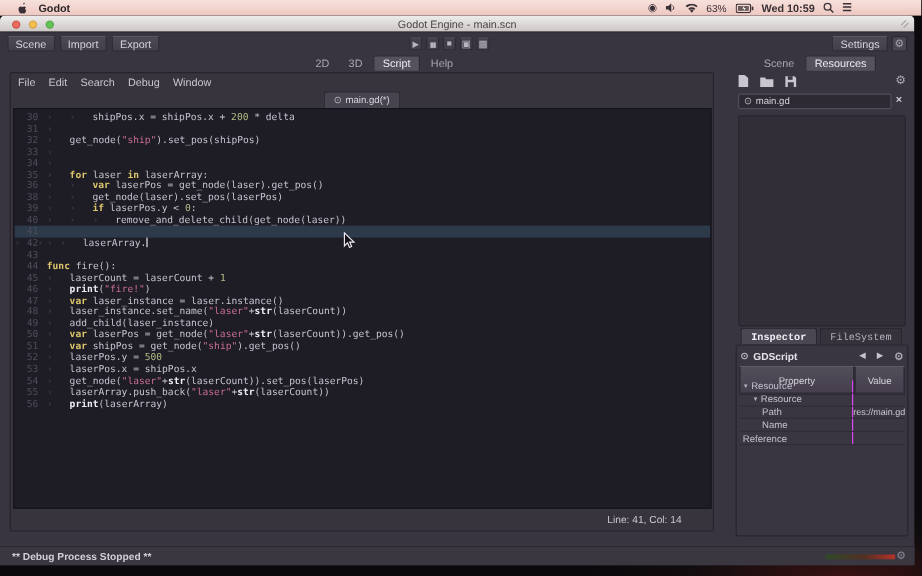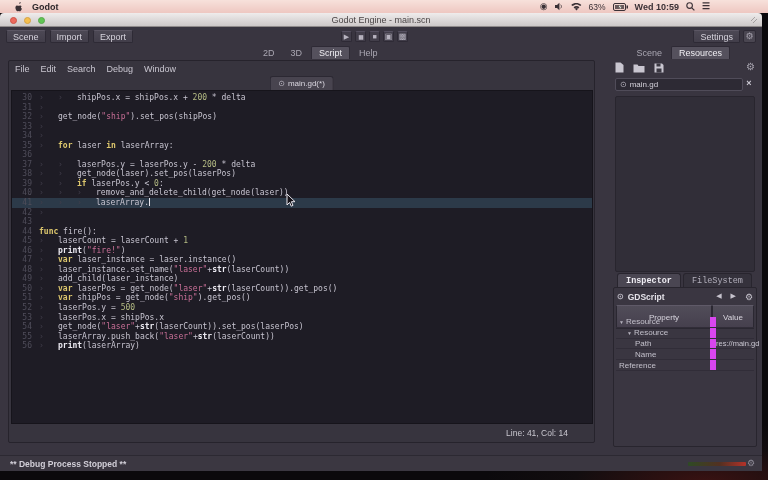--- a/index.html
+++ b/index.html
@@ -60,21 +60,21 @@
     font-size:9px; color:#c9c6d0; height:12px; align-items:center; }
   .ed-tab { position:absolute; left:50%; transform:translateX(-50%); top:15px; height:14px;
     background:#48444f; border:1px solid #2b2832; border-bottom:none; border-radius:3px 3px 0 0;
     color:#d9d6df; font-size:8px; display:flex; align-items:center; gap:3px; padding:0 8px; }
   .scripticon { color:#b9b6c1; font-size:8px; }
 
   .code-area { position:absolute; left:2px; top:29px; width:582px; height:334px;
     background:#1e1c25; border:1px solid #16141b; overflow:hidden; padding-top:2px;
     font-family:"DejaVu Sans Mono", monospace; font-size:8px; }
   .code-line { height:9.55px; line-height:9.5px; display:flex; white-space:pre; }
-  .code-line.current { background:#2c3a49; }
+  .code-line.current { background:#2c3a49;flex-direction:column; }
   .lnum { flex:none; width:20px; text-align:right; color:#4f4d5a; margin-right:7px; }
   .ltxt { position:relative; }
   .tok-t { color:#413e4b; display:inline-block; width:19px; }
   .tok-k { color:#ddc76d; font-weight:bold; }
   .tok-s { color:#c96f97; }
   .tok-n { color:#c7c4d0; }
   .tok-d { color:#b6bd85; }
   .tok-b { color:#edebf3; font-weight:bold; }
   .caret { display:inline-block; width:1px; height:8px; background:#e8e6ee; vertical-align:-1px; }
   .ed-status { position:absolute; right:26px; bottom:4px; font-size:8.5px; color:#c9c7cf; }
@@ -104,21 +104,21 @@
   .insp-nav { margin-left:auto; display:flex; gap:9px; font-size:7px; color:#c6c3cd; font-weight:normal; }
   .insp-cols { position:absolute; left:2px; top:17px; right:2px; height:24px; display:flex; }
   .insp-col { background:linear-gradient(#514d59,#453f4d); border:1px solid #2b2832; border-top-color:#5f5a68;
     font-size:8px; color:#d8d5de; display:flex; align-items:center; justify-content:center; }
   .insp-col.c1 { width:96px; } .insp-col.c2 { flex:1; }
   .insp-rows { position:absolute; left:2px; top:29px; right:2px; }
   .irow { height:10.8px; display:flex; align-items:center; font-size:8px; color:#c3c0cb;
     border-bottom:1px solid #312d38; }
   .irow .ilabel { display:flex; align-items:center; gap:2px; flex:none; width:94px; overflow:hidden; }
   .irow .ival { flex:1; text-align:left; padding-right:1px; color:#cac7d2; font-size:7.5px;
-    border-left:6px solid #d946ef; height:100%; display:flex; align-items:center; justify-content:flex-end; }
+    border-left:1px solid #d946ef; height:100%; display:flex; align-items:center; justify-content:flex-end; }
   .iexp { font-size:5px; color:#b5b2bd; }
 
   
   .debugbar { position:absolute; left:0; top:428px; width:762px; height:16px;
     background:#3b3741; border-top:1px solid #2c2932; }
   .debugtxt { position:absolute; left:10px; top:3px; font-size:8.5px; color:#d2cfd8; font-weight:bold; }
   .perfbar { position:absolute; left:688px; top:6px; width:58px; height:4px;
     background:linear-gradient(90deg,#2e4a25,#533021 55%,#b43229); border-radius:1px; }
   .debug-gear { position:absolute; right:7px; top:2px; color:#8d8a96; font-size:9px; }
 
@@ -219,22 +219,21 @@
         <span>main.gd(*)</span>
       </div>
       <div class="code-area">
         <div>
             <div class="code-line"><span class="lnum">30</span><span class="ltxt"><span class="tok-t">›</span><span class="tok-t">›</span><span class="tok-n">shipPos.x = shipPos.x + </span><span class="tok-d">200</span><span class="tok-n"> * delta</span></span></div>
             <div class="code-line"><span class="lnum">31</span><span class="ltxt"><span class="tok-t">›</span></span></div>
             <div class="code-line"><span class="lnum">32</span><span class="ltxt"><span class="tok-t">›</span><span class="tok-n">get_node(</span><span class="tok-s">"ship"</span><span class="tok-n">).set_pos(shipPos)</span></span></div>
             <div class="code-line"><span class="lnum">33</span><span class="ltxt"><span class="tok-t">›</span></span></div>
             <div class="code-line"><span class="lnum">34</span><span class="ltxt"><span class="tok-t">›</span></span></div>
             <div class="code-line"><span class="lnum">35</span><span class="ltxt"><span class="tok-t">›</span><span class="tok-k">for </span><span class="tok-n">laser </span><span class="tok-k">in </span><span class="tok-n">laserArray:</span></span></div>
-            <div class="code-line"><span class="lnum">36</span></div>
-            <div class="code-line"><span class="lnum">37</span><span class="ltxt"><span class="tok-t">›</span><span class="tok-t">›</span><span class="tok-n">laserPos.y = laserPos.y - </span><span class="tok-d">200</span><span class="tok-n"> * delta</span></span></div>
+            <div class="code-line"><span class="lnum">36</span><span class="ltxt"><span class="tok-t">›</span><span class="tok-t">›</span><span class="tok-k">var </span><span class="tok-n">laserPos = get_node(laser).get_pos()</span></span></div>
             <div class="code-line"><span class="lnum">38</span><span class="ltxt"><span class="tok-t">›</span><span class="tok-t">›</span><span class="tok-n">get_node(laser).set_pos(laserPos)</span></span></div>
             <div class="code-line"><span class="lnum">39</span><span class="ltxt"><span class="tok-t">›</span><span class="tok-t">›</span><span class="tok-k">if </span><span class="tok-n">laserPos.y &lt; </span><span class="tok-d">0</span><span class="tok-n">:</span></span></div>
             <div class="code-line"><span class="lnum">40</span><span class="ltxt"><span class="tok-t">›</span><span class="tok-t">›</span><span class="tok-t">›</span><span class="tok-n">remove_and_delete_child(get_node(laser))</span></span></div>
             <div class="code-line current"><span class="lnum">41</span><span class="ltxt"><span class="tok-t">›</span><span class="tok-t">›</span><span class="tok-t">›</span><span class="tok-n">laserArray.</span><span class="caret"></span></span></div>
             <div class="code-line"><span class="lnum">42</span><span class="ltxt"><span class="tok-t">›</span></span></div>
             <div class="code-line"><span class="lnum">43</span><span class="ltxt"></span></div>
             <div class="code-line"><span class="lnum">44</span><span class="ltxt"><span class="tok-k">func </span><span class="tok-n">fire():</span></span></div>
             <div class="code-line"><span class="lnum">45</span><span class="ltxt"><span class="tok-t">›</span><span class="tok-n">laserCount = laserCount + </span><span class="tok-d">1</span></span></div>
             <div class="code-line"><span class="lnum">46</span><span class="ltxt"><span class="tok-t">›</span><span class="tok-b">print</span><span class="tok-n">(</span><span class="tok-s">"fire!"</span><span class="tok-n">)</span></span></div>
             <div class="code-line"><span class="lnum">47</span><span class="ltxt"><span class="tok-t">›</span><span class="tok-k">var </span><span class="tok-n">laser_instance = laser.instance()</span></span></div>

